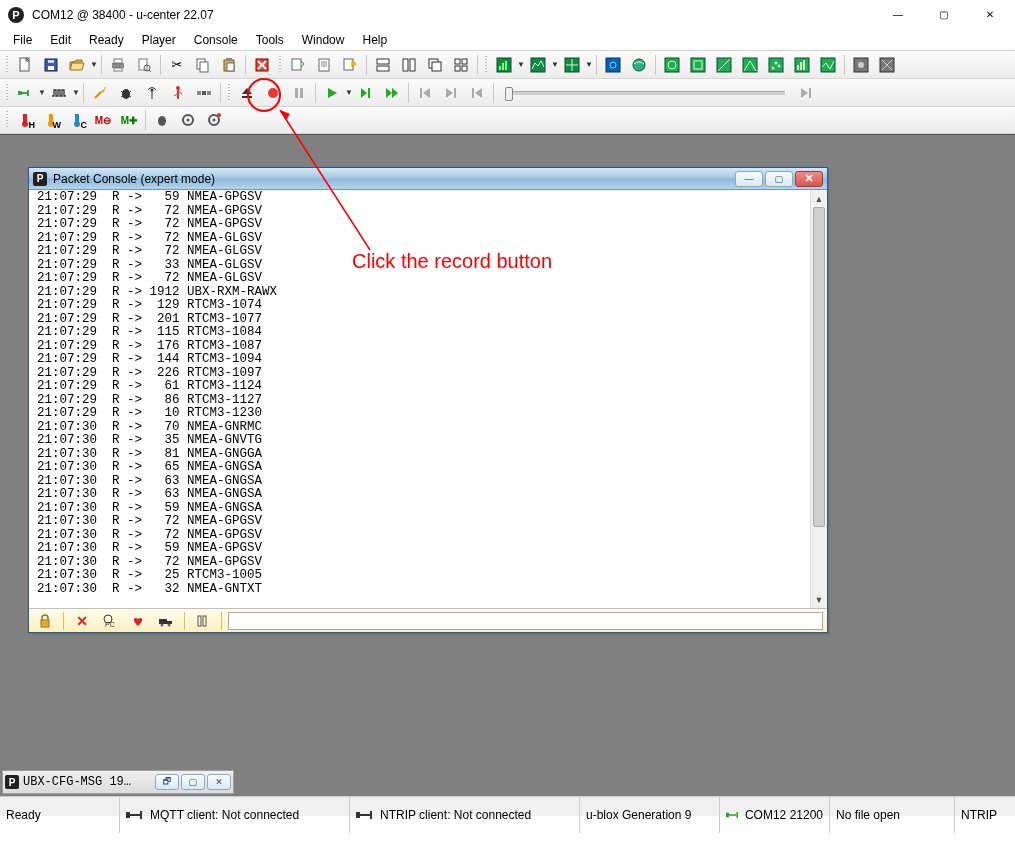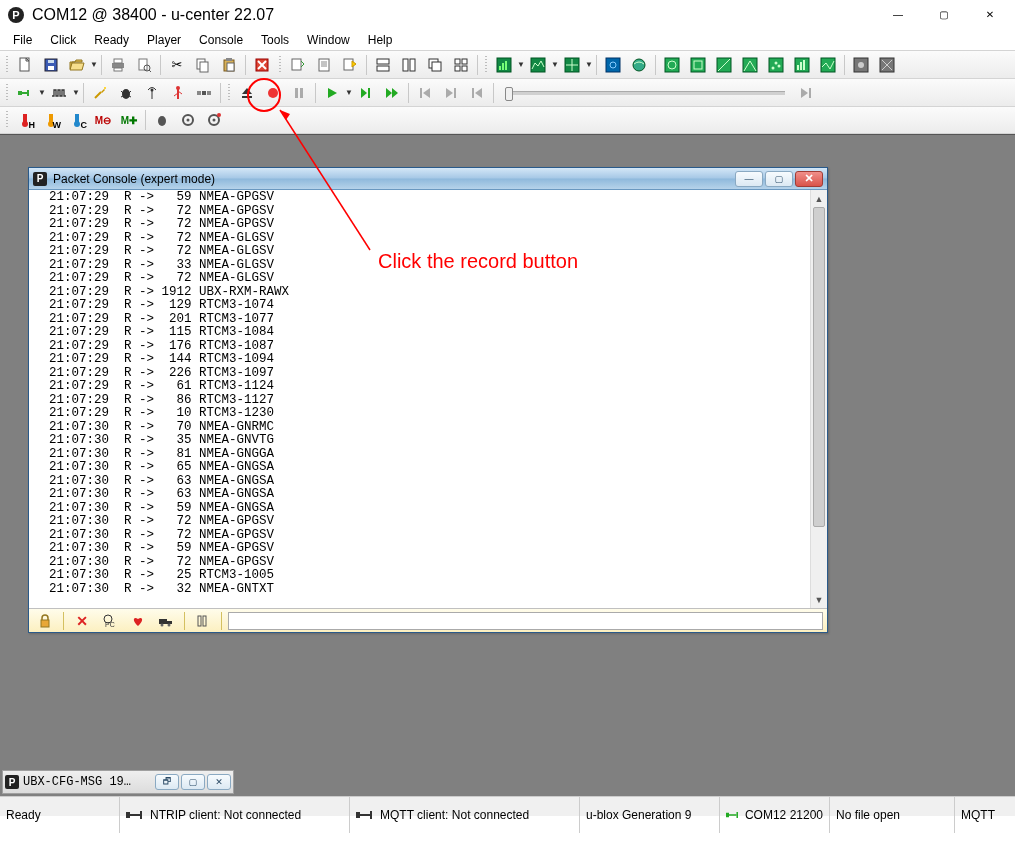--- a/index.html
+++ b/index.html
@@ -23,21 +23,21 @@
   .titlebar .app-icon {
     width: 16px; height: 16px;
     border-radius: 50%;
     background: #222;
     color: #fff;
     font-size: 11px;
     font-weight: bold;
     display: flex; align-items: center; justify-content: center;
     margin: 0 8px 0 6px;
   }
-  .titlebar .title { flex: 0 0 auto; font-size: 16px; }
+  .titlebar .title { flex: 0 0 auto; font-size: 12px; }
   .titlebar .spacer { flex: 1; }
   .win-btn {
     width: 46px; height: 30px;
     display: flex; align-items: center; justify-content: center;
     font-family: "Segoe UI Symbol", sans-serif;
     font-size: 10px;
     color: #000;
   }
 
   
@@ -180,21 +180,21 @@
     display: flex;
     overflow: hidden;
   }
   .packet-list {
     flex: 1;
     font-family: "Courier New", monospace;
     font-size: 12.5px;
     line-height: 13.5px;
     white-space: pre;
     overflow: hidden;
-    padding: 1px 20px;
+    padding: 1px 8px;
     color: #000;
   }
   .cw-scroll {
     width: 17px;
     background: #f0f0f0;
     border-left: 1px solid #ddd;
     position: relative;
   }
   .cw-scroll .arrow {
     height: 17px;
@@ -283,21 +283,21 @@
   <div class="win-btn">
       <span class="glyph">▢</span>
     </div>
   <div class="win-btn close">
       <span class="glyph">✕</span>
     </div>
 </div>
 
 <div class="menubar">
   <div class="menu-item">File</div>
-  <div class="menu-item">Click</div>
+  <div class="menu-item">Edit</div>
   <div class="menu-item">Ready</div>
   <div class="menu-item">Player</div>
   <div class="menu-item">Console</div>
   <div class="menu-item">Tools</div>
   <div class="menu-item">Window</div>
   <div class="menu-item">Help</div>
 </div>
 
 <div class="toolbar-row">
   <div class="tb-grip"></div>
@@ -791,41 +791,41 @@
 </div>
 
 <div class="statusbar">
   <div class="cell" style="width:120px">Ready</div>
   <div class="cell" style="width:230px">
     <svg width="20" height="12" viewBox="0 0 20 12">
         <rect x="0" y="3" width="4" height="6" fill="#333"></rect>
         <line x1="4" y1="6" x2="14" y2="6" stroke="#333" stroke-width="2"></line>
         <rect x="14" y="2" width="2" height="8" fill="#333"></rect>
       </svg>
-    <span>NTRIP client: Not connected</span>
+    <span>MQTT client: Not connected</span>
   </div>
   <div class="cell" style="width:230px">
     <svg width="20" height="12" viewBox="0 0 20 12">
         <rect x="0" y="3" width="4" height="6" fill="#333"></rect>
         <line x1="4" y1="6" x2="14" y2="6" stroke="#333" stroke-width="2"></line>
         <rect x="14" y="2" width="2" height="8" fill="#333"></rect>
       </svg>
-    <span>MQTT client: Not connected</span>
+    <span>NTRIP client: Not connected</span>
   </div>
   <div class="cell" style="width:140px">u-blox Generation 9</div>
   <div class="cell" style="width:110px">
     <svg width="20" height="12" viewBox="0 0 20 12">
         <rect x="0" y="3" width="4" height="6" fill="#2a2"></rect>
         <line x1="4" y1="6" x2="14" y2="6" stroke="#2a2" stroke-width="2"></line>
         <rect x="14" y="2" width="2" height="8" fill="#2a2"></rect>
       </svg>
     <span>COM12 21200</span>
   </div>
   <div class="cell grow">No file open</div>
-  <div class="cell" style="width:60px;border-right:none">MQTT</div>
+  <div class="cell" style="width:60px;border-right:none">NTRIP</div>
 </div>
 
 <div class="annotation-circle" style="position:fixed; left:247px; top:78px;"></div>
 <svg class="annotation-line" style="position:fixed; left:270px; top:100px; width:120px; height:160px; overflow:visible">
   <line x1="10" y1="10" x2="100" y2="150" stroke="#ff0000" stroke-width="1.5"></line>
   <polygon points="10,10 20,14 16,20" fill="#ff0000"></polygon>
 </svg>
-<div class="annotation-text" style="position:fixed; left:378px; top:250px;">Click the record button</div>
+<div class="annotation-text" style="position:fixed; left:352px; top:250px;">Click the record button</div>
 
 </body></html>

